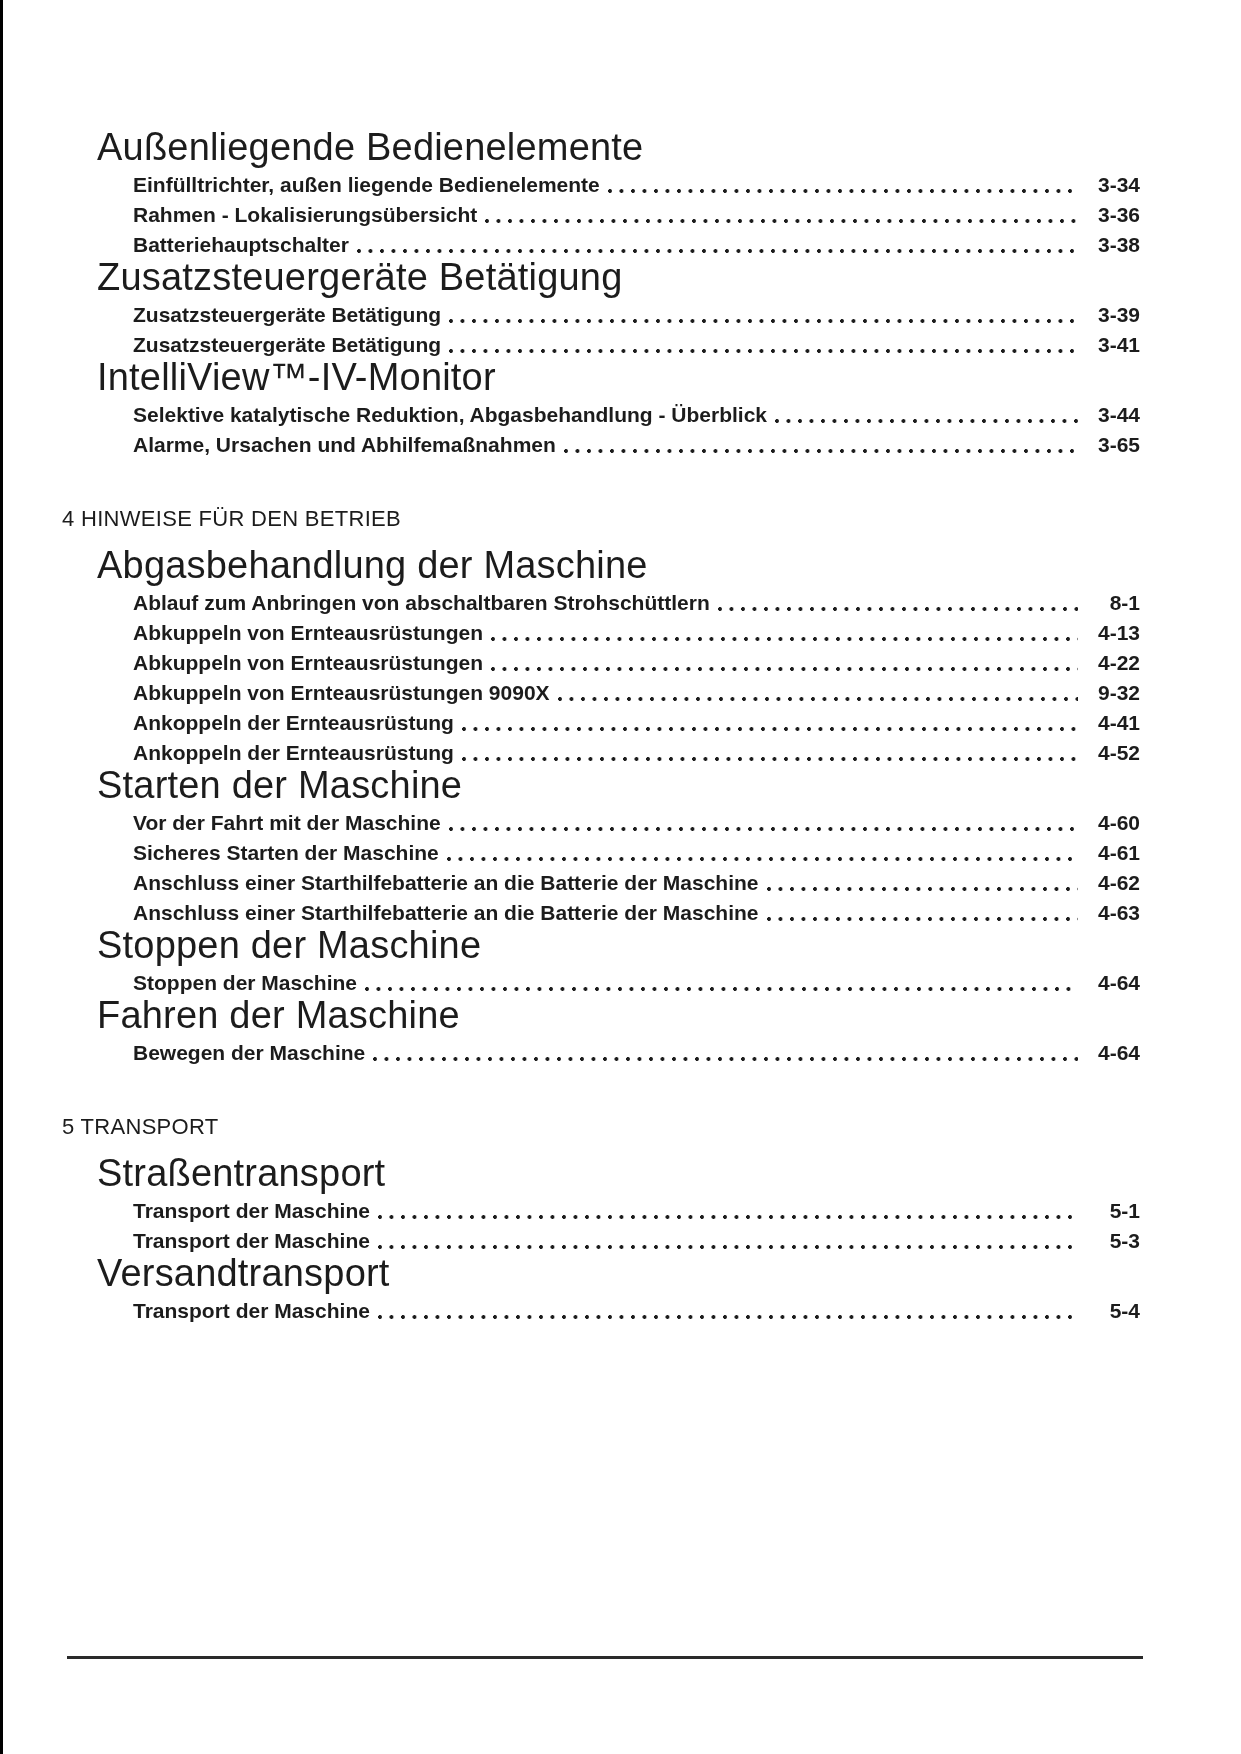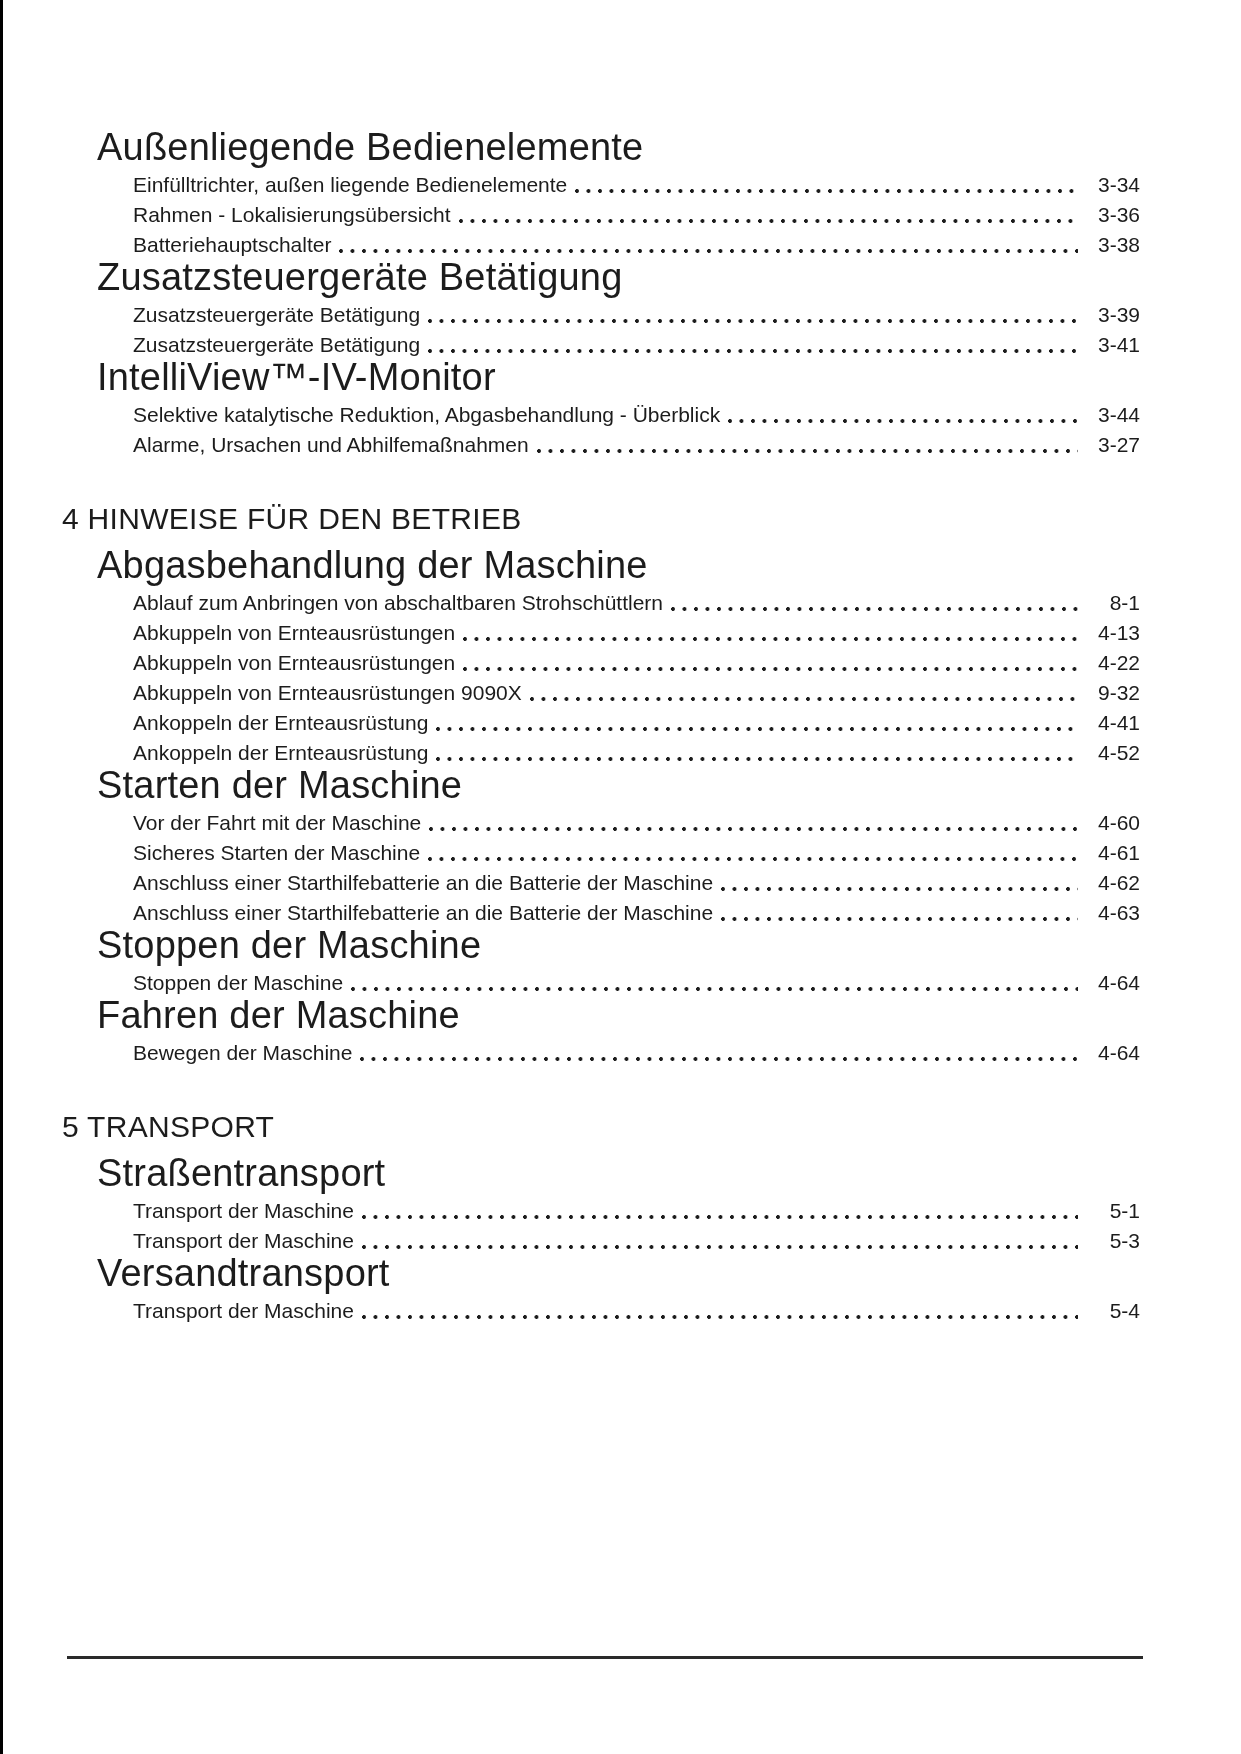--- a/index.html
+++ b/index.html
@@ -18,21 +18,21 @@
     padding: 130px 0 0 62px;
     box-sizing: border-box;
   }
   .left-edge {
     position: absolute;
     left: 0; top: 0;
     width: 3px; height: 1754px;
     background: #000000;
   }
   .chapter-title {
-    font-size: 30px;
+    font-size: 22px;
     font-weight: 400;
     line-height: 38px;
     margin: 40px 0 10px 0;
     letter-spacing: 0.3px;
   }
   section.sec { margin: 0; }
   .sec--first { margin-top: 0; }
   .sec--tight { margin-top: 15px; }
   .sec--gap { margin-top: 42px; }
   .sec--afterchapter { margin-top: 0; }
@@ -45,20 +45,21 @@
   }
   .entries {
     margin-left: 71px;
     width: 1007px;
   }
   .entry {
     display: flex;
     align-items: baseline;
     font-size: 21px;
     line-height: 30px;
+    font-weight: bold;
   }
   .entry-label { white-space: nowrap; }
   .dots {
     flex: 1 1 auto;
     min-width: 24px;
     align-self: flex-end;
     height: 4px;
     margin: 0 10px 7px 8px;
     background-image: radial-gradient(circle at 2px 2px, #1c1c1c 1.7px, transparent 2.2px);
     background-size: 11.5px 4px;
@@ -126,21 +127,21 @@
         <h2 class="section-title">IntelliView™-IV-Monitor</h2>
         <div class="entries">
           <div class="entry">
             <span class="entry-label">Selektive katalytische Reduktion, Abgasbehandlung - Überblick</span>
             <span class="dots"></span>
             <span class="entry-page">3-44</span>
           </div>
           <div class="entry">
             <span class="entry-label">Alarme, Ursachen und Abhilfemaßnahmen</span>
             <span class="dots"></span>
-            <span class="entry-page">3-27</span>
+            <span class="entry-page">3-65</span>
           </div>
         </div>
       </section>
       <h1 class="chapter-title">4 HINWEISE FÜR DEN BETRIEB</h1>
       <section class="sec sec--afterchapter">
         <h2 class="section-title">Abgasbehandlung der Maschine</h2>
         <div class="entries">
           <div class="entry">
             <span class="entry-label">Ablauf zum Anbringen von abschaltbaren Strohschüttlern</span>
             <span class="dots"></span>

